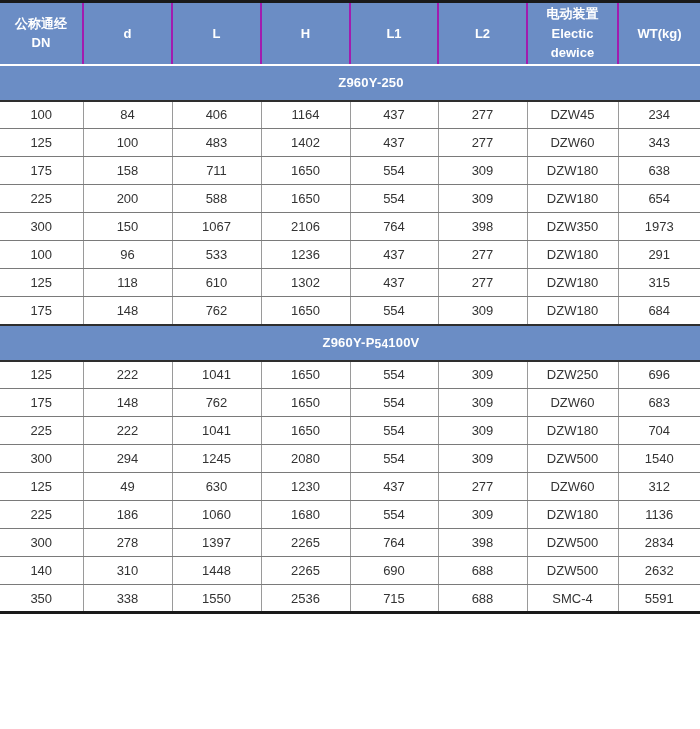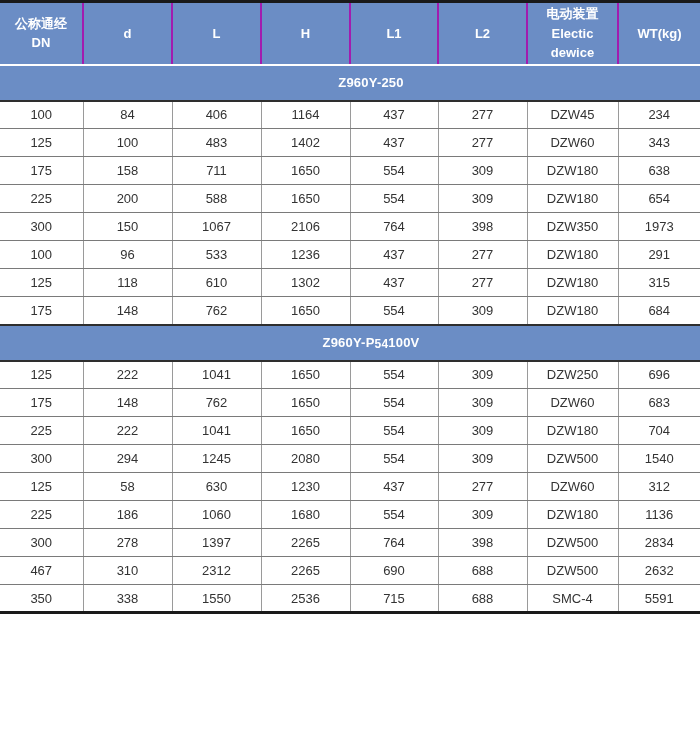--- a/index.html
+++ b/index.html
@@ -232,21 +232,21 @@
         <td>294</td>
         <td>1245</td>
         <td>2080</td>
         <td>554</td>
         <td>309</td>
         <td>DZW500</td>
         <td>1540</td>
       </tr>
       <tr class="data">
         <td>125</td>
-        <td>58</td>
+        <td>49</td>
         <td>630</td>
         <td>1230</td>
         <td>437</td>
         <td>277</td>
         <td>DZW60</td>
         <td>312</td>
       </tr>
       <tr class="data">
         <td>225</td>
         <td>186</td>
@@ -261,23 +261,23 @@
         <td>300</td>
         <td>278</td>
         <td>1397</td>
         <td>2265</td>
         <td>764</td>
         <td>398</td>
         <td>DZW500</td>
         <td>2834</td>
       </tr>
       <tr class="data">
-        <td>467</td>
+        <td>140</td>
         <td>310</td>
-        <td>2312</td>
+        <td>1448</td>
         <td>2265</td>
         <td>690</td>
         <td>688</td>
         <td>DZW500</td>
         <td>2632</td>
       </tr>
       <tr class="data">
         <td>350</td>
         <td>338</td>
         <td>1550</td>

